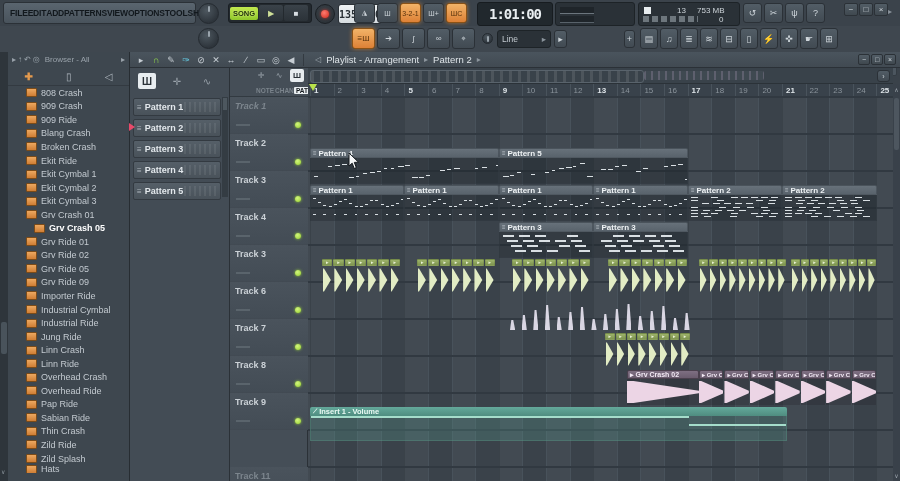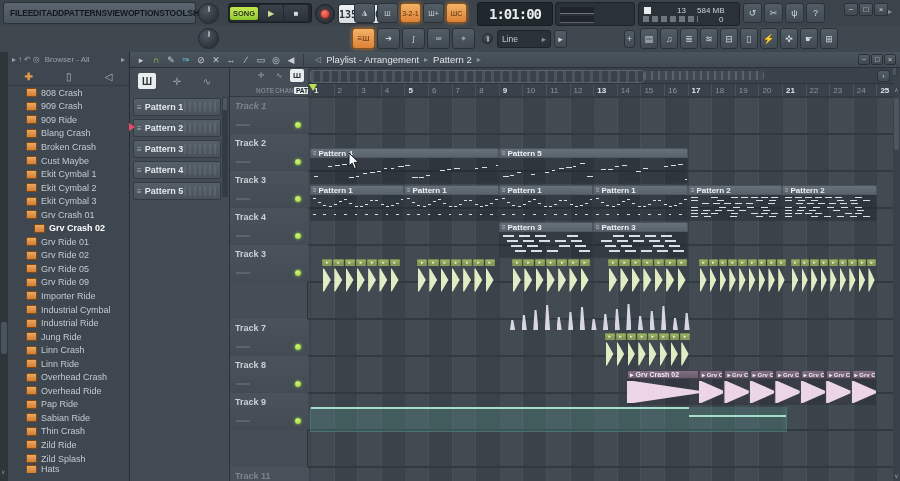--- a/index.html
+++ b/index.html
@@ -163,21 +163,21 @@
         <div class="btn orange" style="width: 21px; height: 20px; font-size: 7px;">ШC</div>
       </div>
     <div id="time-display" class="abs">1:01:00</div>
     <div id="marker-panel" class="abs">
         <i class="m1"></i>
         <i class="m2"></i>
       </div>
     <div id="cpu-panel" class="abs">
       <span id="cpu-sq"></span>
       <span class="abs" style="left:38px;top:3px;">13</span>
-      <span class="abs" style="left:58px;top:3px;">584 MB</span>
+      <span class="abs" style="left:58px;top:3px;">753 MB</span>
       <span class="abs" style="left:80px;top:12px;">0</span>
       <span id="cpu-graph"></span>
     </div>
     <div id="misc-buttons" class="abs flex" style="left:743px;top:3px;gap:2px;">
         <div class="btn" style="width: 19px; height: 20px; font-size: 9px;">↺</div>
         <div class="btn" style="width: 19px; height: 20px; font-size: 9px;">✂</div>
         <div class="btn" style="width: 19px; height: 20px; font-size: 9px;">ψ</div>
         <div class="btn" style="width: 19px; height: 20px; font-size: 9px;">?</div>
       </div>
     <div id="win-controls" class="abs flex">
@@ -265,41 +265,41 @@
         <div class="bitem">
           <div class="bicon"></div>
           <div class="blabel">Blang Crash</div>
         </div>
         <div class="bitem">
           <div class="bicon"></div>
           <div class="blabel">Broken Crash</div>
         </div>
         <div class="bitem">
           <div class="bicon"></div>
-          <div class="blabel">Cust Maybe</div>
+          <div class="blabel">Ekit Ride</div>
         </div>
         <div class="bitem">
           <div class="bicon"></div>
           <div class="blabel">Ekit Cymbal 1</div>
         </div>
         <div class="bitem">
           <div class="bicon"></div>
           <div class="blabel">Ekit Cymbal 2</div>
         </div>
         <div class="bitem">
           <div class="bicon"></div>
           <div class="blabel">Ekit Cymbal 3</div>
         </div>
         <div class="bitem">
           <div class="bicon"></div>
           <div class="blabel">Grv Crash 01</div>
         </div>
         <div class="bitem sel">
           <div class="bicon"></div>
-          <div class="blabel">Grv Crash 02</div>
+          <div class="blabel">Grv Crash 05</div>
         </div>
         <div class="bitem">
           <div class="bicon"></div>
           <div class="blabel">Grv Ride 01</div>
         </div>
         <div class="bitem">
           <div class="bicon"></div>
           <div class="blabel">Grv Ride 02</div>
         </div>
         <div class="bitem">
@@ -454,20 +454,25 @@
         <div class="mini"></div>
         <div class="led"></div>
       </div>
       <div class="trow" style="position: absolute; left: 0px; top: 140px; width: 78px; height: 37px;">
         <div class="tname">Track 4</div>
         <div class="mini"></div>
         <div class="led"></div>
       </div>
       <div class="trow" style="position: absolute; left: 0px; top: 177px; width: 78px; height: 37px;">
         <div class="tname">Track 3</div>
+        <div class="mini"></div>
+        <div class="led"></div>
+      </div>
+      <div class="trow" style="position: absolute; left: 0px; top: 214px; width: 78px; height: 37px;">
+        <div class="tname">Track 6</div>
         <div class="mini"></div>
         <div class="led"></div>
       </div>
       <div class="trow" style="position: absolute; left: 0px; top: 251px; width: 78px; height: 37px;">
         <div class="tname">Track 7</div>
         <div class="mini"></div>
         <div class="led"></div>
       </div>
       <div class="trow" style="position: absolute; left: 0px; top: 288px; width: 78px; height: 37px;">
         <div class="tname">Track 8</div>
@@ -1230,20 +1235,24 @@
           <div style="position: absolute; left: 152.571px; top: 0px; width: 24.4286px; height: 35px;">
             <div class="wclip-head">
               <span style="font-size: 6px;">▸ Grv C</span>
             </div>
             <div class="wclip-body">
               <div class="pinkwave"></div>
             </div>
           </div>
         </div>
         <div class="clip" style="position: absolute; left: 2px; top: 310px; width: 477px; height: 34px;">
+          <div class="auto-head">
+            <span style="font-size: 6px;">⟋</span>
+            <span>Insert 1 - Volume</span>
+          </div>
           <div class="auto-body">
             <div class="aseg" style="width: 380px;"></div>
             <div class="aseg" style="width: 97px; margin-top: 8px;"></div>
           </div>
         </div>
       </div>
   </div>
 
   <div id="vscroll" class="abs">
     <span class="vs-arrow" style="top:2px;">∧</span>

